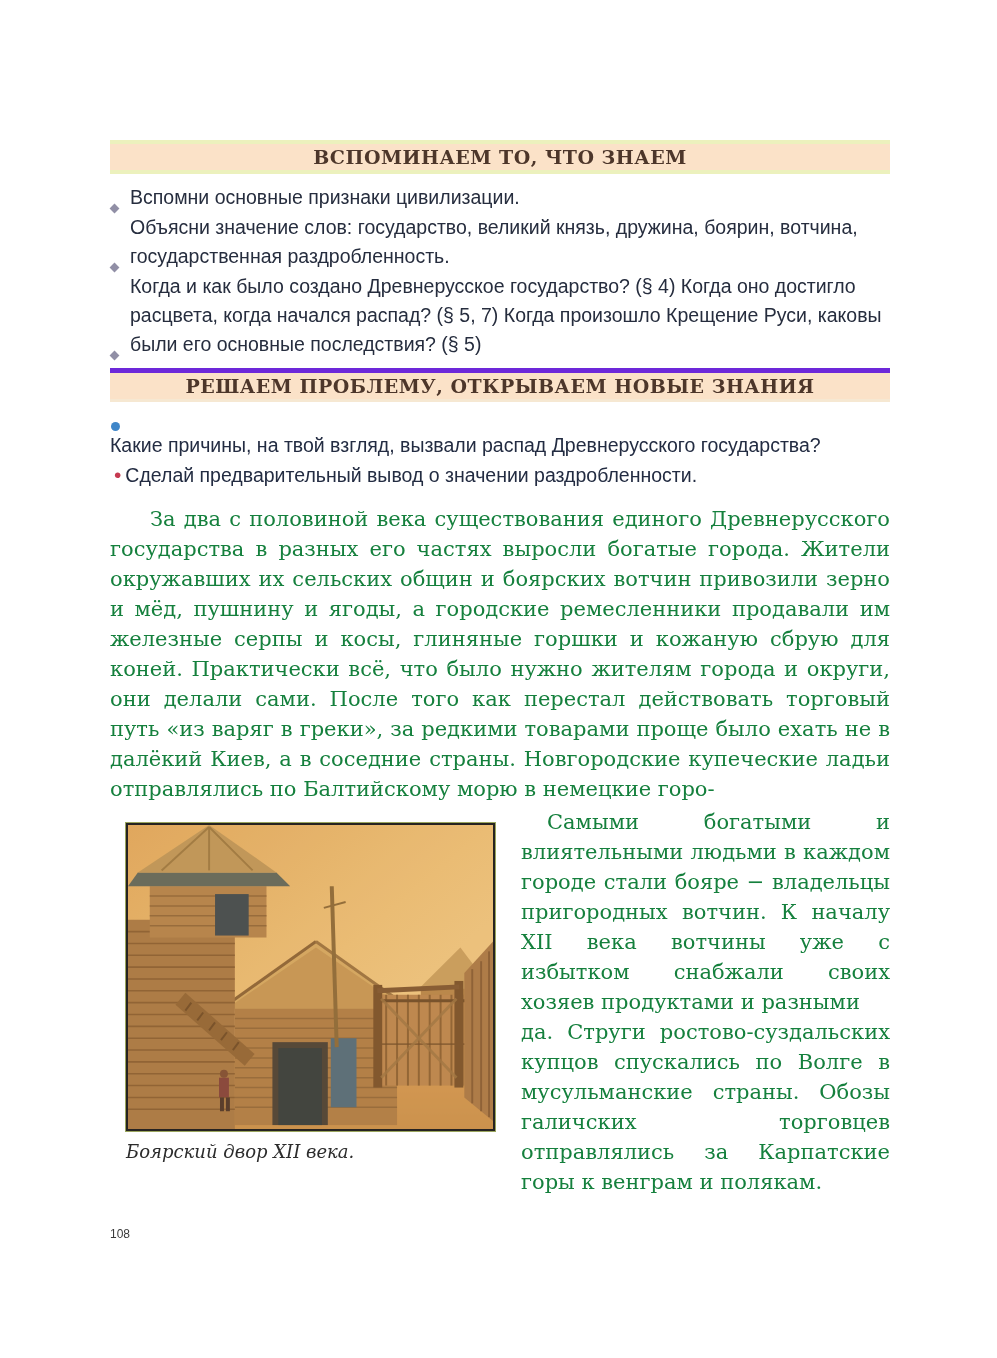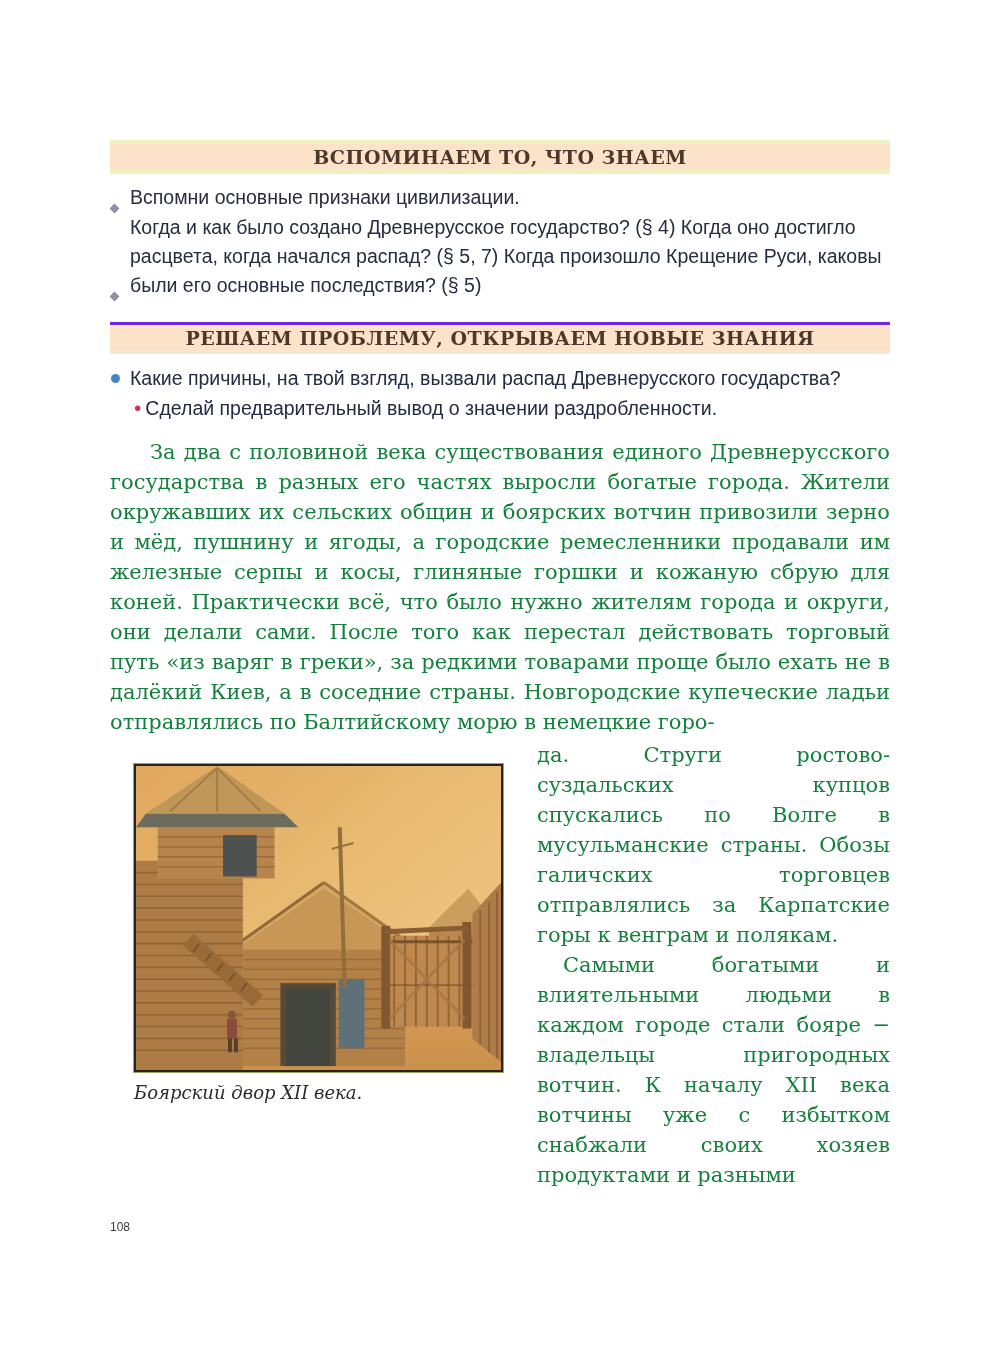--- a/index.html
+++ b/index.html
@@ -24,23 +24,23 @@
     border-bottom:4px solid #ecf1bd;
     text-align:center;
     font-family:"DejaVu Serif","Liberation Serif",serif;
     font-weight:bold;
     font-size:19px;
     line-height:26px;
     color:#4d362a;
     letter-spacing:0.5px;
   }
   .bar.second{
-    border-top:3px solid #6d28d9;
+    border-top:5px solid #6d28d9;
     border-bottom:3px solid #f6e8d2;
-    margin-top:22px;
+    margin-top:9px;
   }
   
   .recall-list{margin-top:9px;}
   .recall-item{
     display:flex;
     align-items:flex-end;
     font-family:"Liberation Sans","DejaVu Sans",sans-serif;
     font-size:19.5px;
     line-height:29px;
     color:#262d3e;
@@ -67,20 +67,21 @@
   .heading .num{margin-right:14px;letter-spacing:0;}
   
   .question{
     display:flex;
     align-items:flex-start;
     margin-top:10px;
     font-family:"Liberation Sans","DejaVu Sans",sans-serif;
     font-size:19.5px;
     line-height:29px;
     color:#232c42;
+    flex-direction:column;
   }
   .qdot{
     flex:0 0 auto;
     width:9px;height:9px;
     border-radius:50%;
     background:#3f86c9;
     margin:10px 10px 0 1px;
   }
   .qsep{
     color:#c63a50;
@@ -100,21 +101,21 @@
     display:flex;
     margin-top:3px;
   }
   .col-left{flex:0 0 369px;}
   .col-right{
     flex:1 1 auto;
     margin-left:10px;
   }
   .col-right .cont{text-indent:0;}
   .col-right .p3{text-indent:26px;}
-  figure{margin:8px;padding:16px;}
+  figure{margin:0;padding:16px;}
   .pic-frame{
     box-sizing:border-box;
     width:369px;height:308px;
     border:2px solid #262321;
     outline:1px solid #9aa55e;
     background:#e9b873;
   }
   .pic-frame svg{display:block;width:100%;height:100%;}
   figcaption{
     margin-top:9px;
@@ -138,20 +139,24 @@
 <div class="page">
 
   <div class="bar">
     <span>ВСПОМИНАЕМ ТО, ЧТО ЗНАЕМ</span>
   </div>
 
   <div class="recall-list">
     <div class="recall-item">
       <span class="diamond"></span>
       <span>Вспомни основные признаки цивилизации.</span>
+    </div>
+    <div class="recall-item">
+      <span class="diamond"></span>
+      <span>Объясни значение слов: государство, великий князь, дружина, боярин, вотчина, государственная раздробленность.</span>
     </div>
     <div class="recall-item">
       <span class="diamond"></span>
       <span>Когда и как было создано Древнерусское государство? (§ 4) Когда оно достигло расцвета, когда начался распад? (§ 5, 7) Когда произошло Крещение Руси, каковы были его основные последствия? (§ 5)</span>
     </div>
   </div>
 
   <div class="bar second">
     <span>РЕШАЕМ ПРОБЛЕМУ, ОТКРЫВАЕМ НОВЫЕ ЗНАНИЯ</span>
   </div>
@@ -298,20 +303,20 @@
 
             <rect x="0" y="0" width="369" height="308" fill="#e8a954" opacity="0.10"></rect>
           </svg>
         </div>
         <figcaption>
           <div>Боярский двор XII века.</div>
         </figcaption>
       </figure>
     </div>
     <div class="col-right">
+      <div class="body-par p3">Самыми богатыми и влиятельными людьми в каждом городе стали бояре − владельцы пригородных вотчин. К началу XII века вотчины уже с избытком снабжали своих хозяев продуктами и разными</div>
       <div class="body-par cont">да. Струги ростово-суздальских купцов спускались по Волге в мусульманские страны. Обозы галичских торговцев отправлялись за Карпатские горы к венграм и полякам.</div>
-      <div class="body-par p3">Самыми богатыми и влиятельными людьми в каждом городе стали бояре − владельцы пригородных вотчин. К началу XII века вотчины уже с избытком снабжали своих хозяев продуктами и разными</div>
     </div>
   </div>
 
   <div class="pageno">108</div>
 
 </div>
 
 </body></html>

